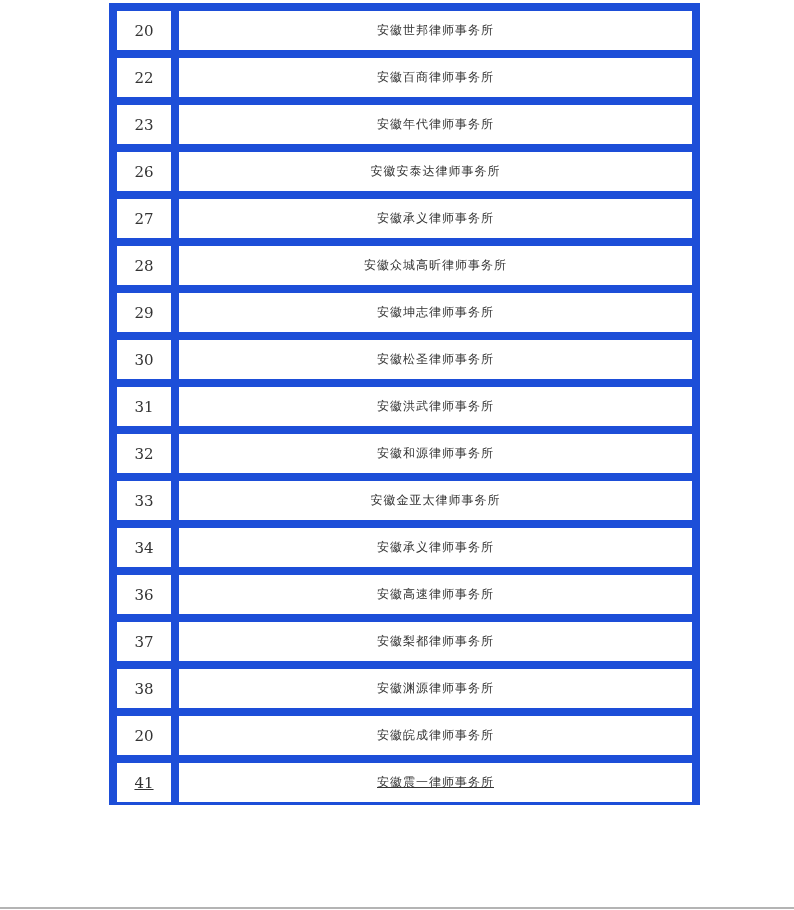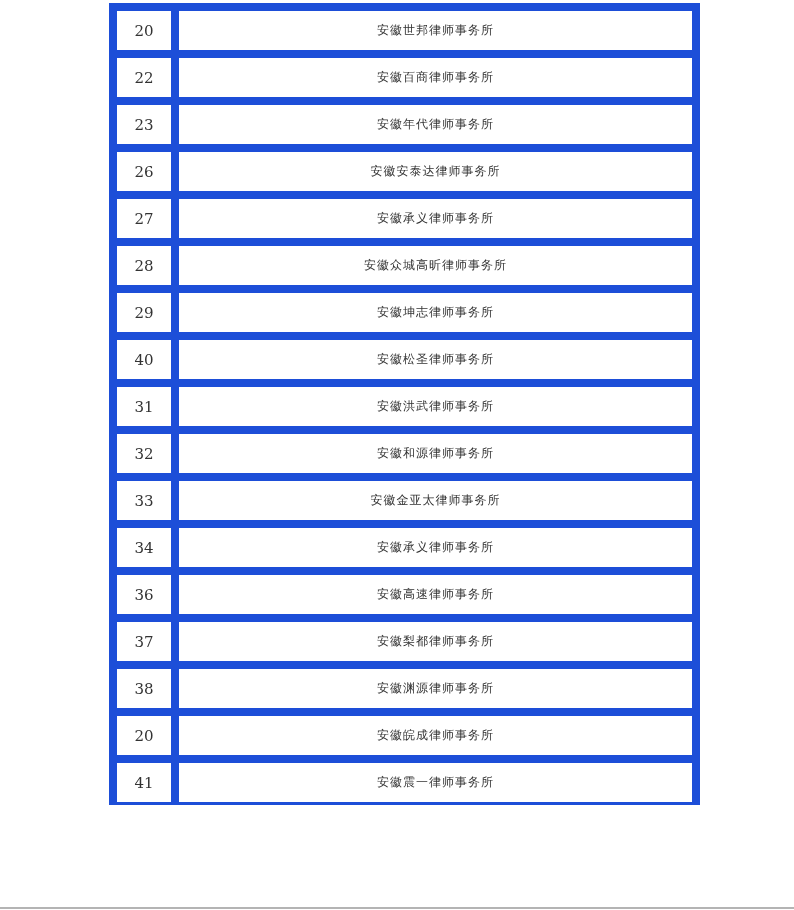--- a/index.html
+++ b/index.html
@@ -35,20 +35,21 @@
     width: 54px;
     font-size: 15px;
   }
   td.name-cell {
     width: 513px;
     font-size: 12px;
     letter-spacing: 1px;
   }
   table.doc-table tr:last-child td {
     border-bottom-width: 3px;
+    text-decoration: underline;
   }
   .page-edge-line {
     position: absolute;
     left: 0;
     top: 907px;
     width: 794px;
     height: 2px;
     background: #b4b4b4;
   }
 </style>
@@ -79,21 +80,21 @@
   </tr>
       <tr>
     <td class="num-cell">28</td>
     <td class="name-cell">安徽众城高昕律师事务所</td>
   </tr>
       <tr>
     <td class="num-cell">29</td>
     <td class="name-cell">安徽坤志律师事务所</td>
   </tr>
       <tr>
-    <td class="num-cell">40</td>
+    <td class="num-cell">30</td>
     <td class="name-cell">安徽松圣律师事务所</td>
   </tr>
       <tr>
     <td class="num-cell">31</td>
     <td class="name-cell">安徽洪武律师事务所</td>
   </tr>
       <tr>
     <td class="num-cell">32</td>
     <td class="name-cell">安徽和源律师事务所</td>
   </tr>

